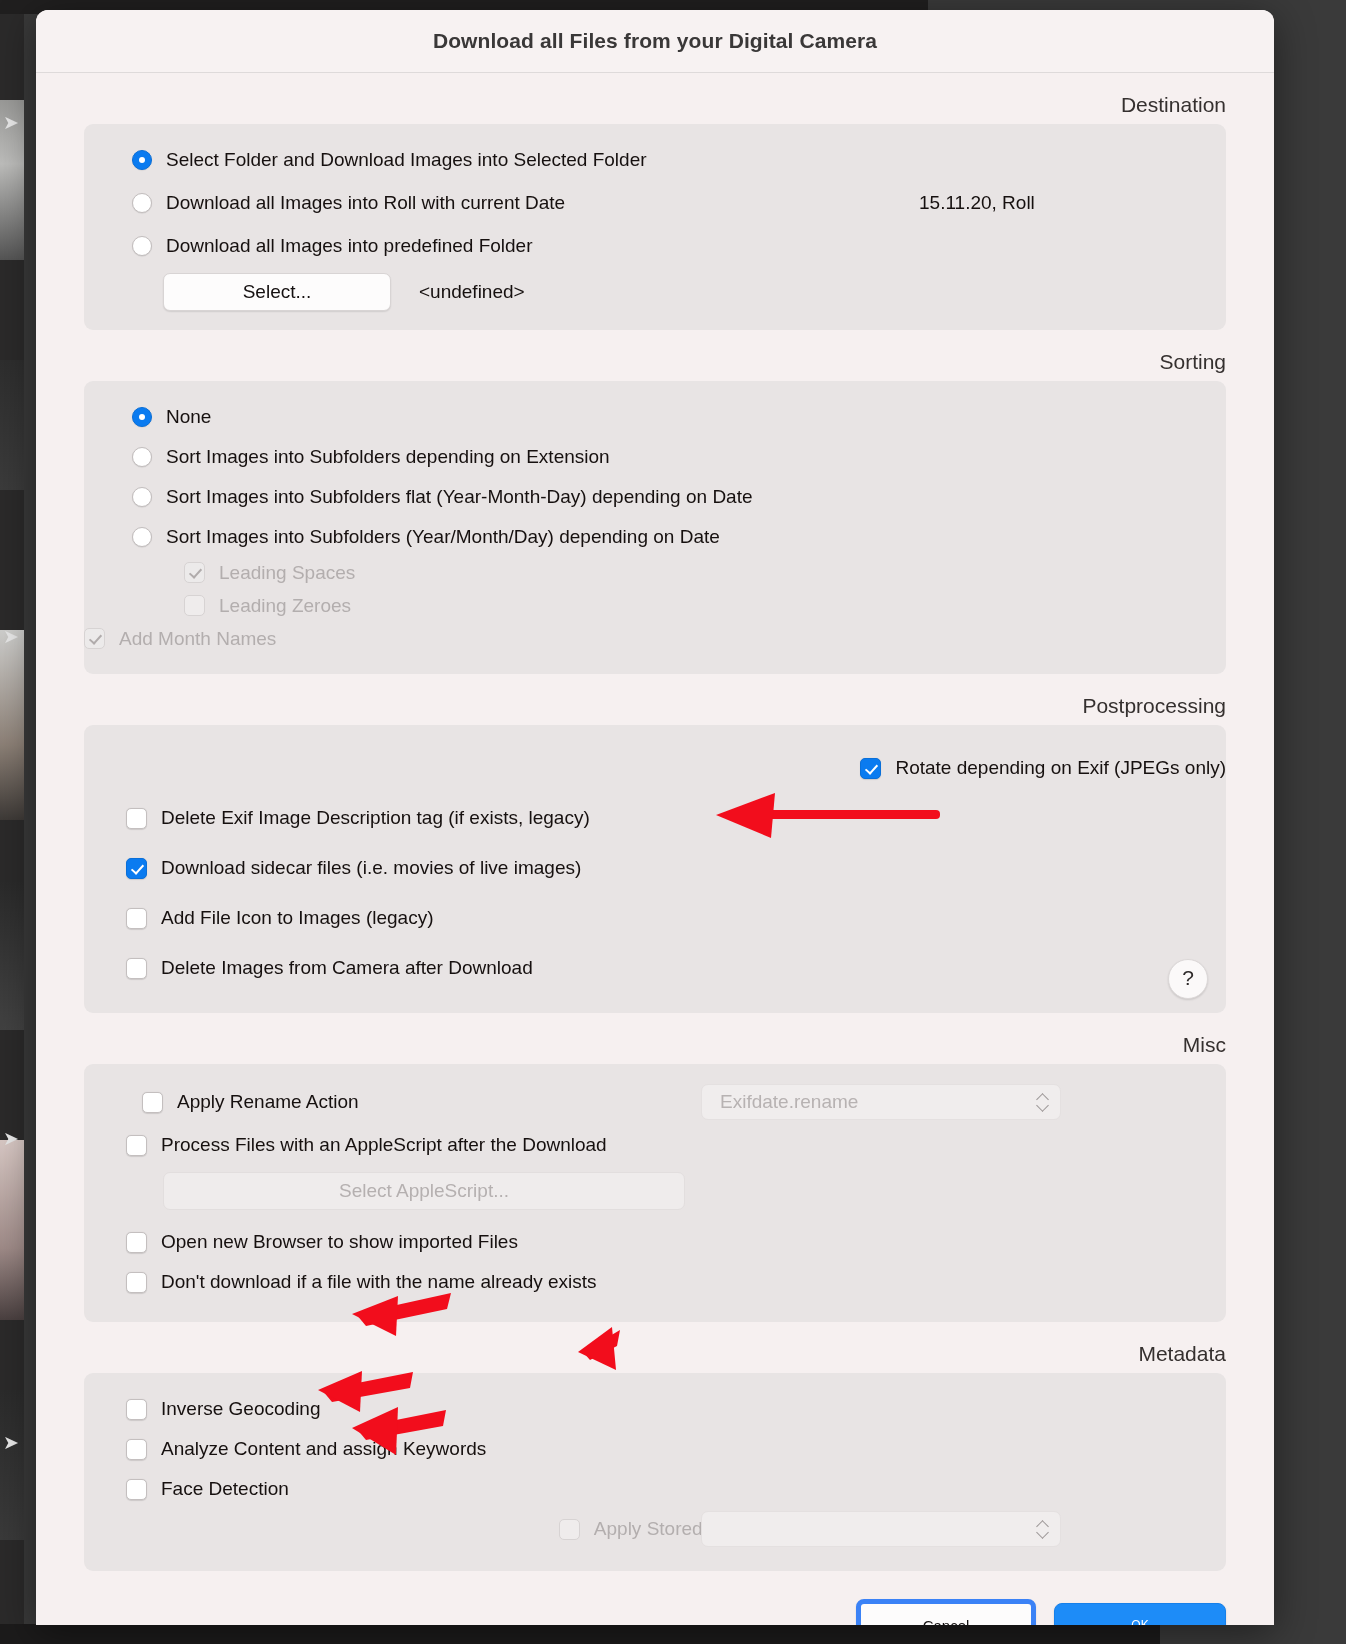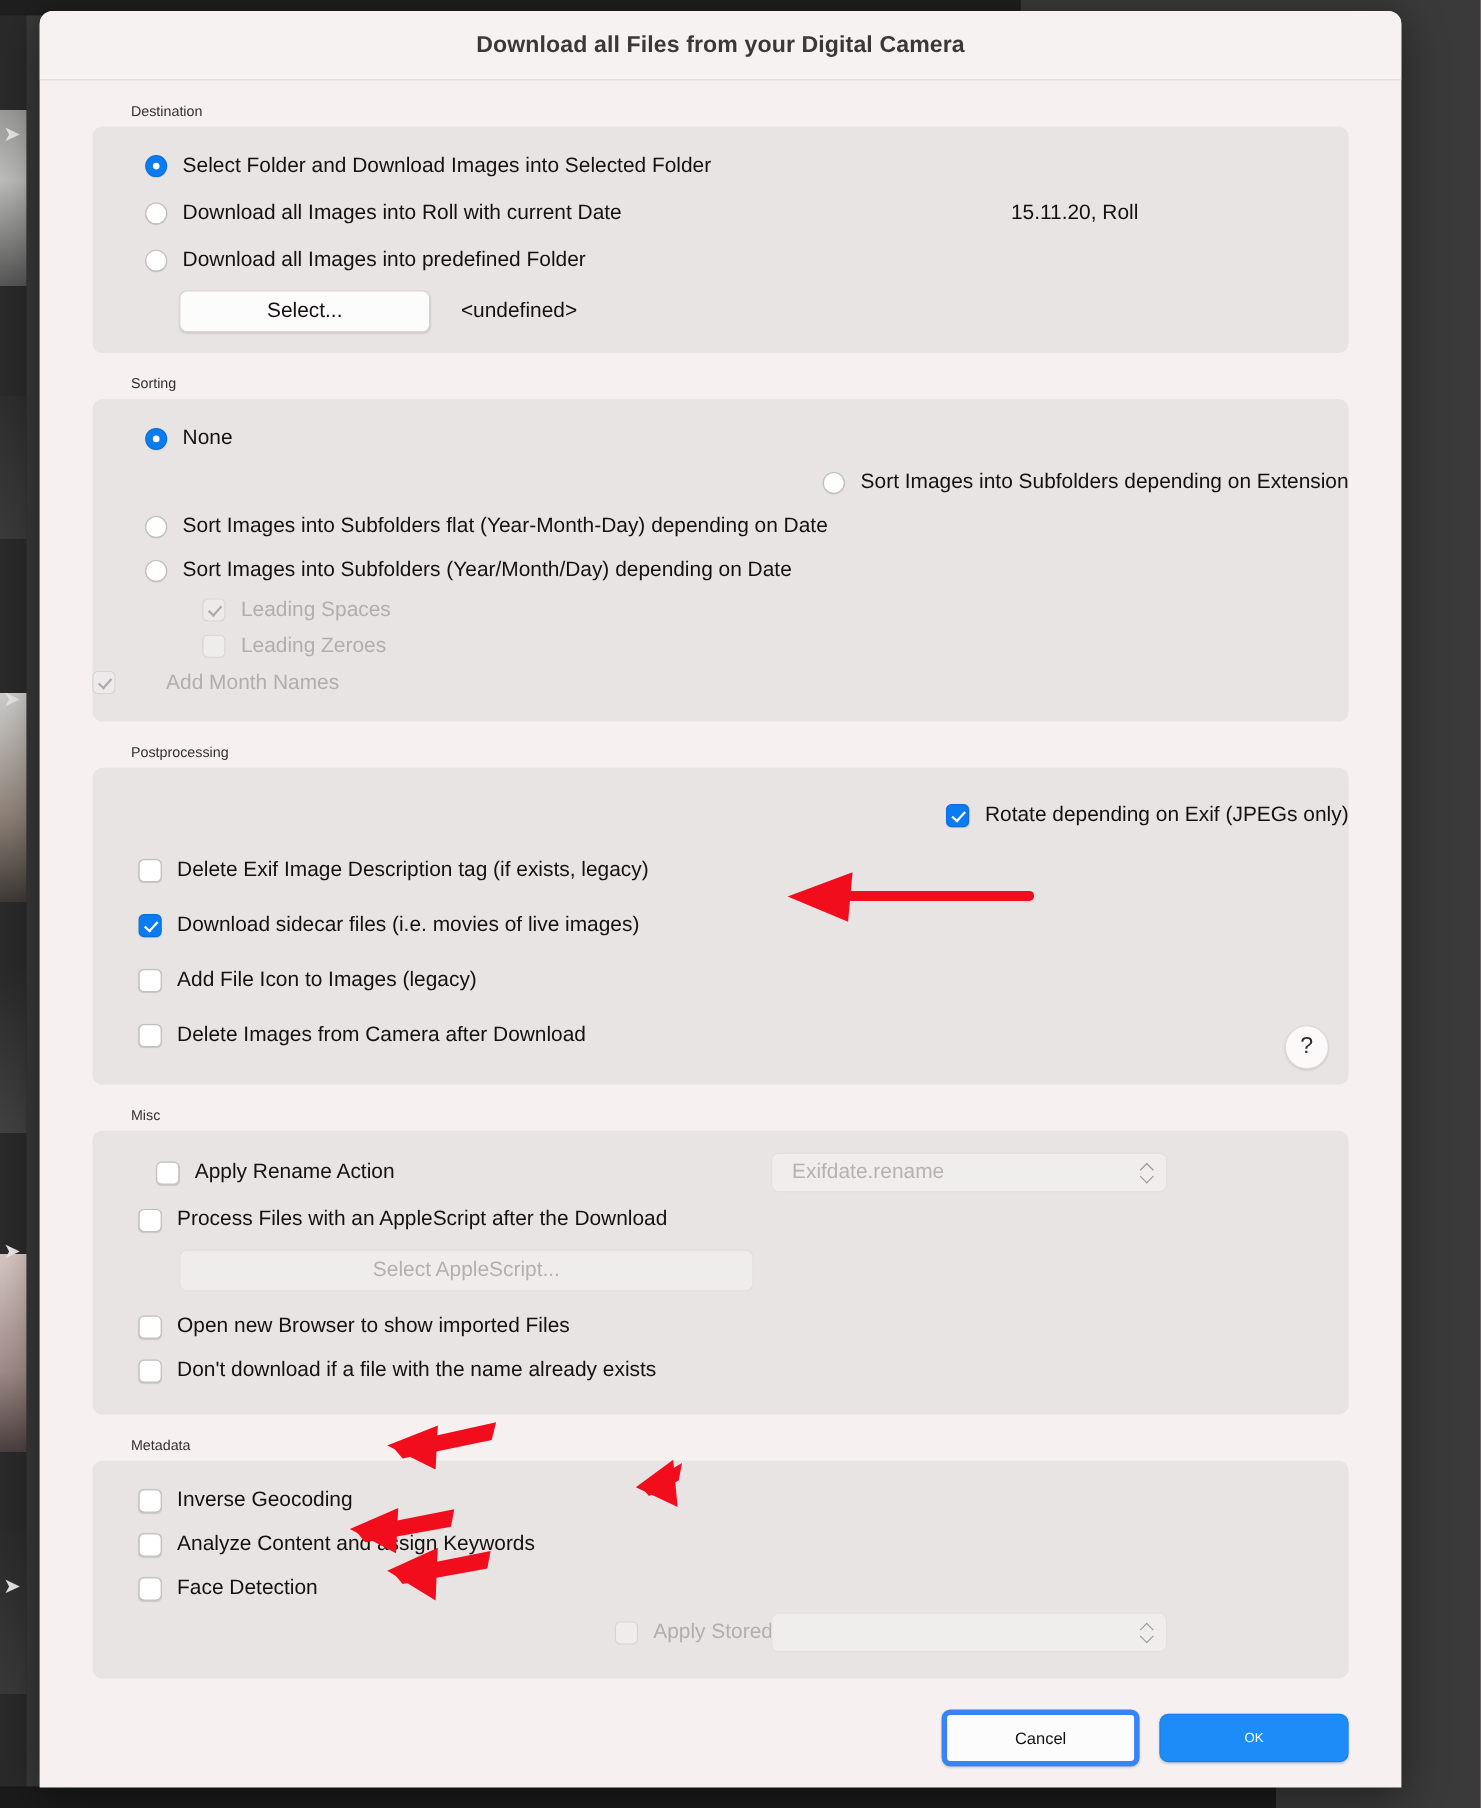--- a/index.html
+++ b/index.html
@@ -44,21 +44,21 @@
     display: flex; align-items: center; justify-content: center;
     background: #f7f2f2;
   }
   .titlebar .title {
     font-size: 21px; font-weight: bold; color: #3a3838; letter-spacing: .1px;
   }
 
   .body { padding: 0 48px; }
 
   .group-label {
-    font-size: 13px; color: #35302f; margin: 20px 0 7px 35px;
+    font-size: 21px; color: #35302f; margin: 20px 0 7px 24px; text-align: right;
   }
   .box {
     background: #e8e4e4;
     border-radius: 9px;
     position: relative;
   }
 
   .row { display:flex; align-items:center; min-height: 38px; }
 
   
@@ -198,42 +198,42 @@
         <span class="lbl" style="margin-left:28px;">&lt;undefined&gt;</span>
       </div>
     </div>
 
     <div class="group-label">Sorting</div>
     <div class="box" style="padding:17px 0 19px 0;">
       <div class="row" style="padding-left:48px;">
         <span class="radio on"></span>
         <span class="lbl">None</span>
       </div>
-      <div class="row" style="padding-left:48px; margin-top:2px;justify-content:flex-end;">
+      <div class="row" style="padding-left:48px; margin-top:2px;">
         <span class="radio"></span>
         <span class="lbl">Sort Images into Subfolders depending on Extension</span>
       </div>
       <div class="row" style="padding-left:48px; margin-top:2px;">
         <span class="radio"></span>
         <span class="lbl">Sort Images into Subfolders flat (Year-Month-Day) depending on Date</span>
       </div>
       <div class="row" style="padding-left:48px; margin-top:2px;">
         <span class="radio"></span>
         <span class="lbl">Sort Images into Subfolders (Year/Month/Day) depending on Date</span>
       </div>
 
       <div class="row" style="padding-left:100px; min-height:33px;">
         <span class="cb dis on"></span>
         <span class="lbl dim">Leading Spaces</span>
       </div>
       <div class="row" style="padding-left:100px; min-height:33px;">
         <span class="cb dis"></span>
         <span class="lbl dim">Leading Zeroes</span>
       </div>
-      <div class="row" style="min-height:33px;gap:32px;">
+      <div class="row" style="min-height:33px;">
         <span class="cb dis on"></span>
         <span class="lbl dim">Add Month Names</span>
       </div>
     </div>
 
     <div class="group-label">Postprocessing</div>
     <div class="box" style="padding:18px 0 20px 0;">
       <div class="row" style="padding-left:42px; min-height:50px;justify-content:flex-end;">
         <span class="cb on"></span>
         <span class="lbl">Rotate depending on Exif (JPEGs only)</span>

